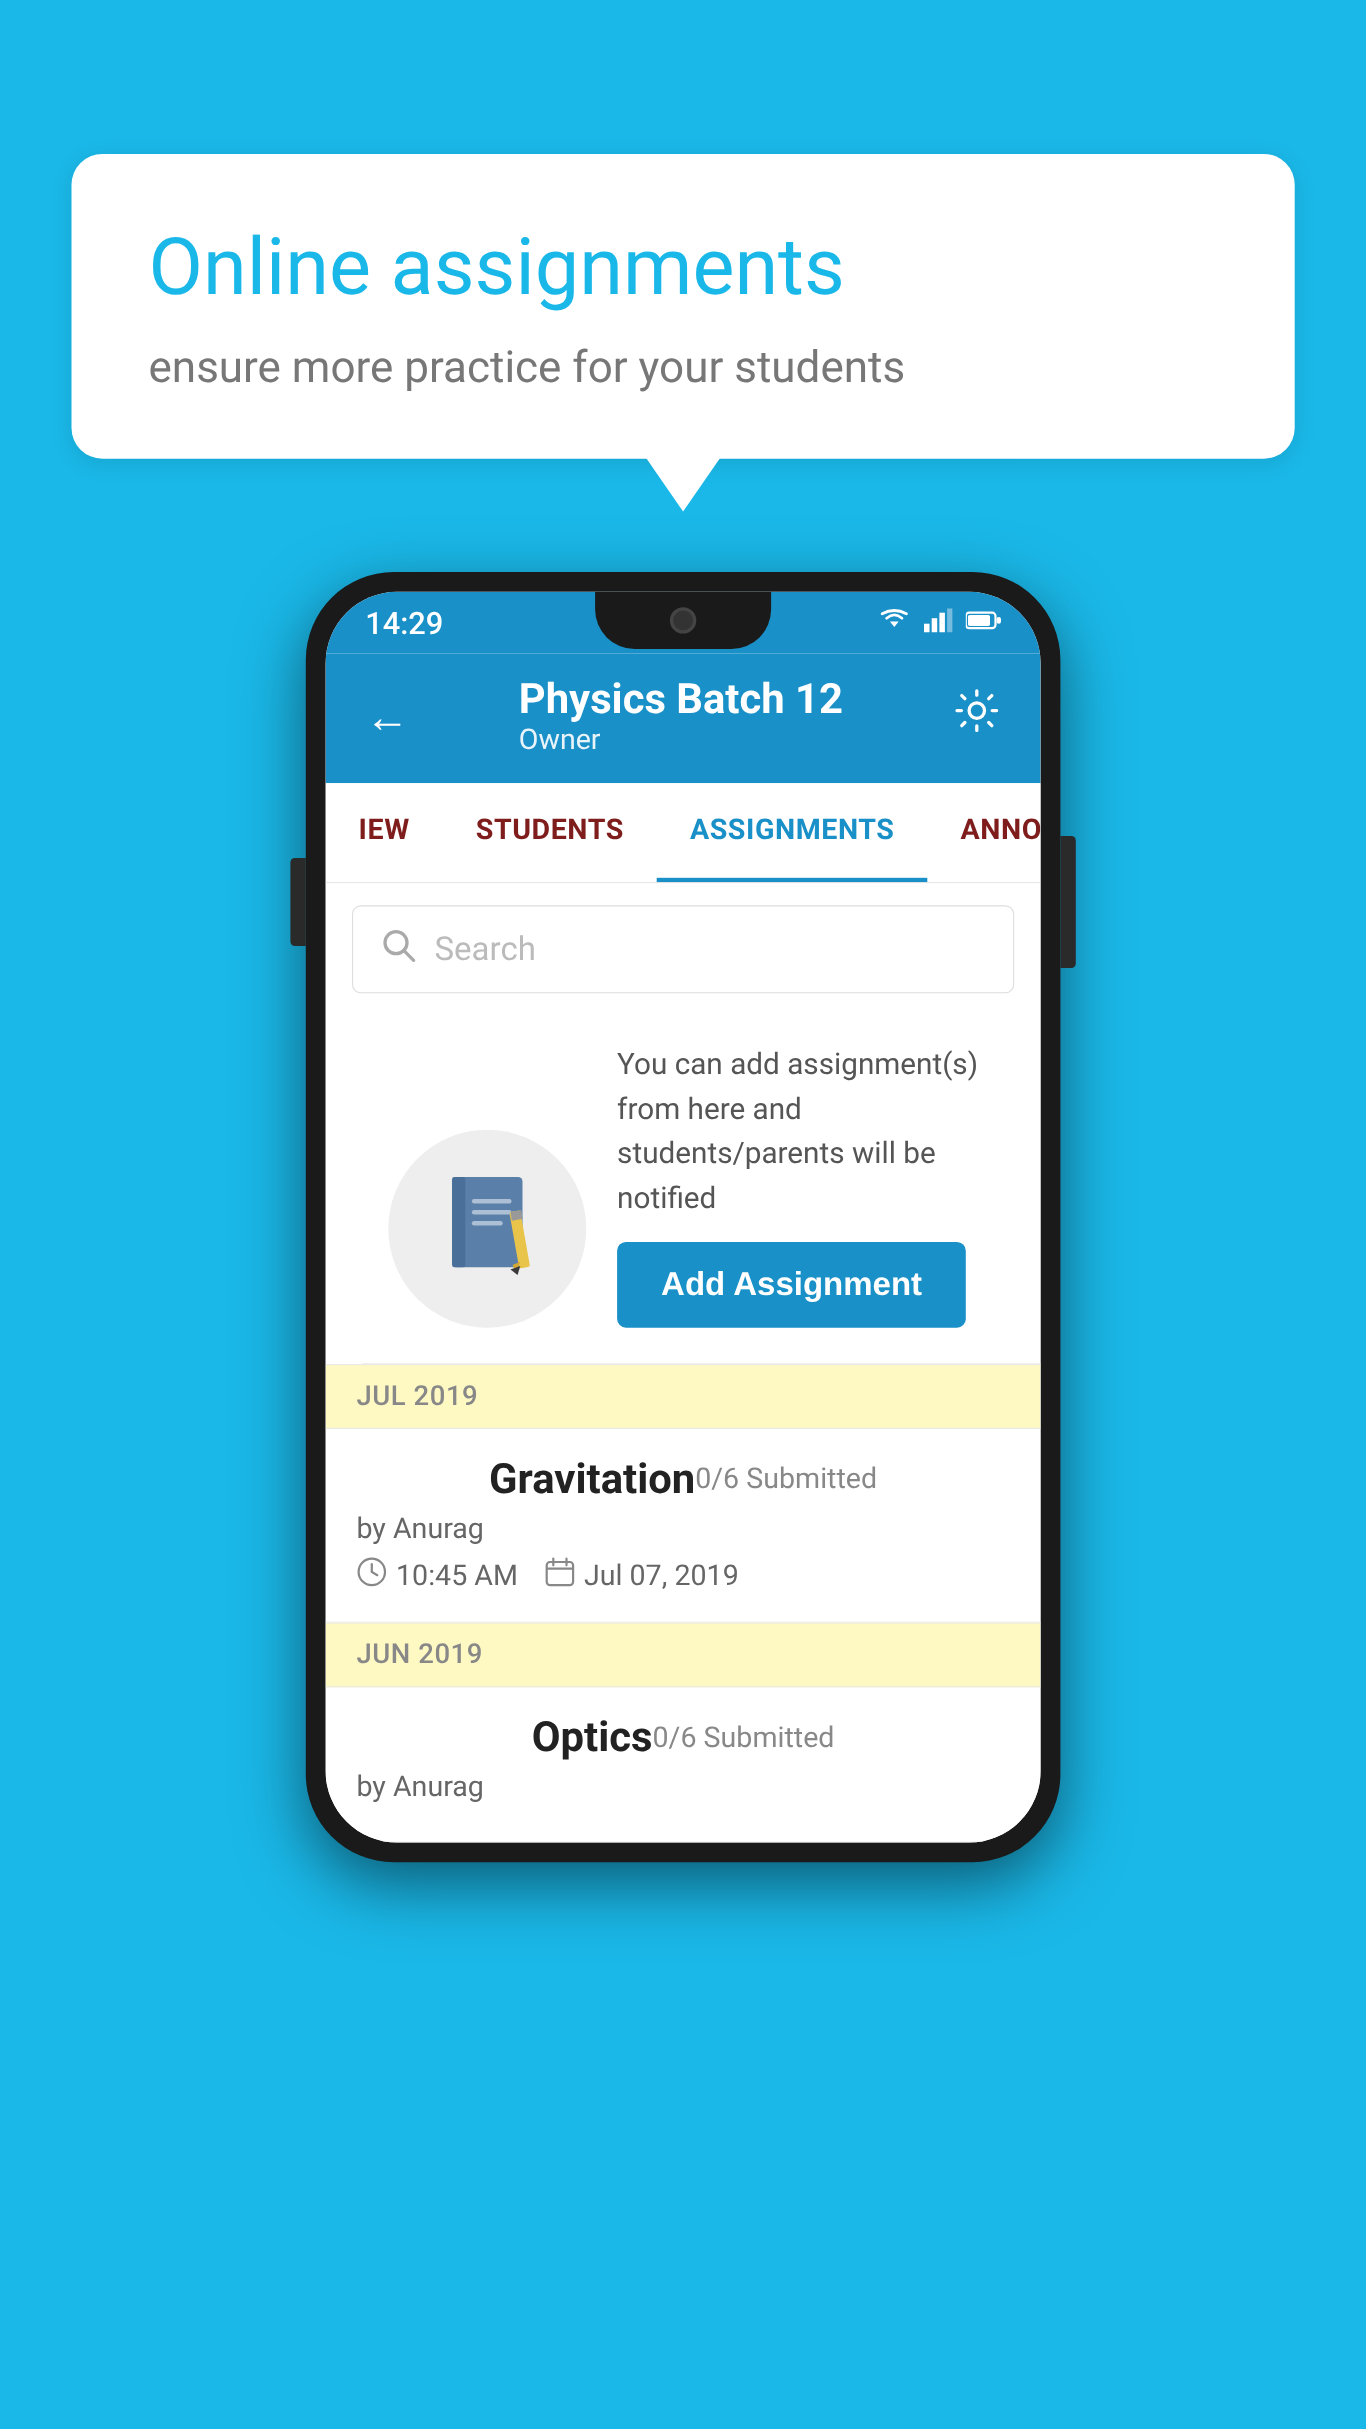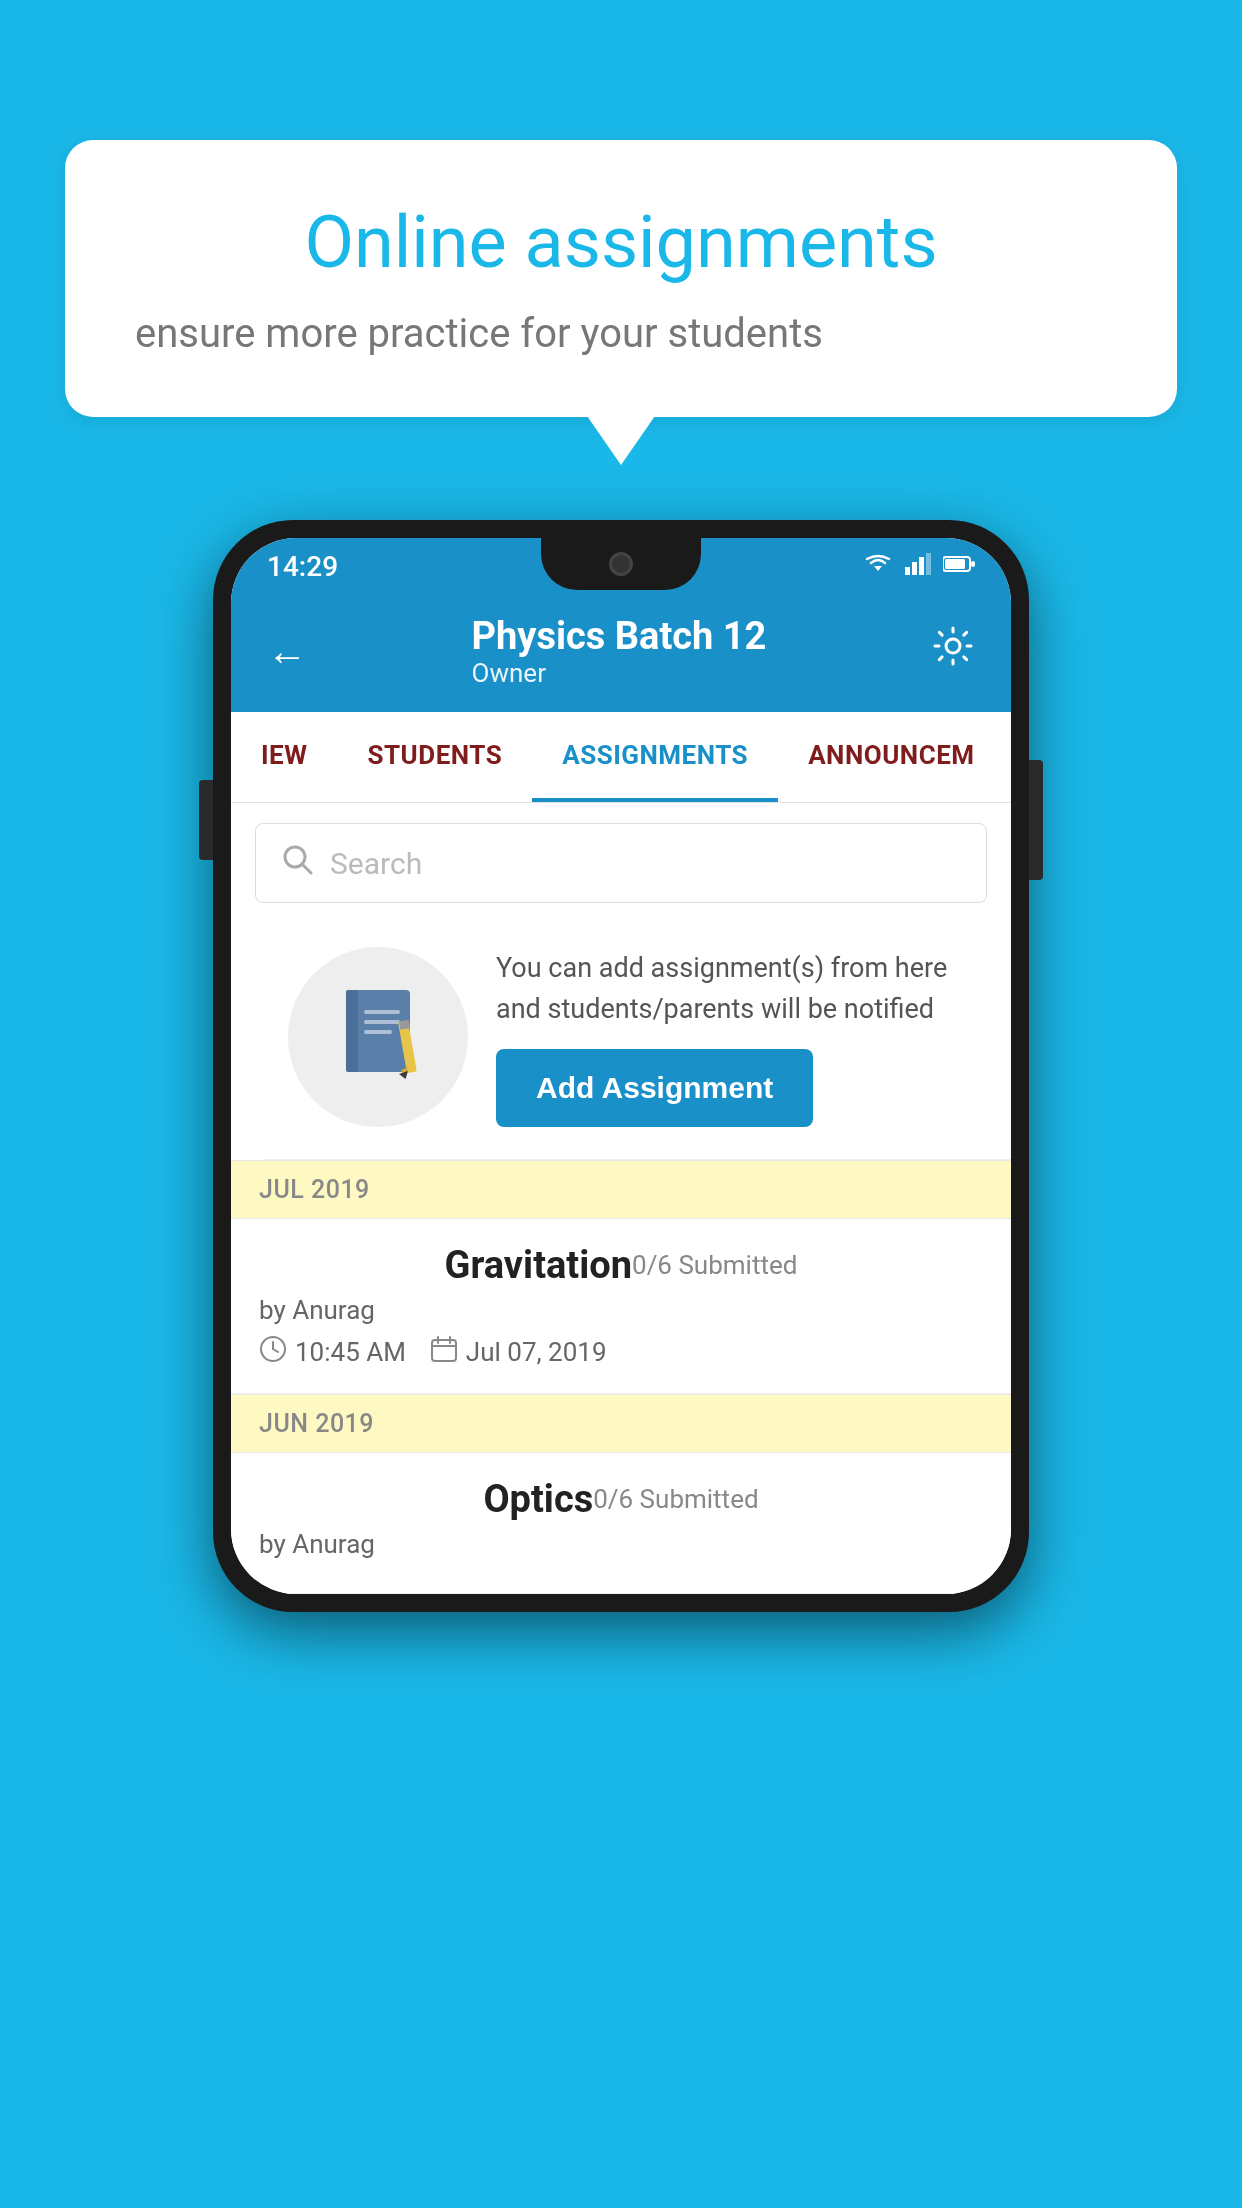--- a/index.html
+++ b/index.html
@@ -43,39 +43,39 @@
       height: 0;
       border-left: 36px solid transparent;
       border-right: 36px solid transparent;
       border-top: 52px solid white;
     }
 
     .bubble-title {
       font-size: 72px;
       color: #1AB8E8;
       font-weight: 400;
-      text-align: center;
+      text-align: left;
       line-height: 1.2;
       margin-bottom: 24px;
     }
 
     .bubble-subtitle {
       font-size: 40px;
       color: #777;
       text-align: left;
       font-weight: 400;
     }
 
     
     .phone-wrapper {
       position: absolute;
       top: 520px;
       left: 50%;
       transform: translateX(-50%);
-      width: 816px;
+      width: 686px;
     }
 
     .phone-outer {
       background: #1a1a1a;
       border-radius: 80px;
       padding: 18px;
       box-shadow: 0 20px 60px rgba(0,0,0,0.5);
       position: relative;
     }
 

